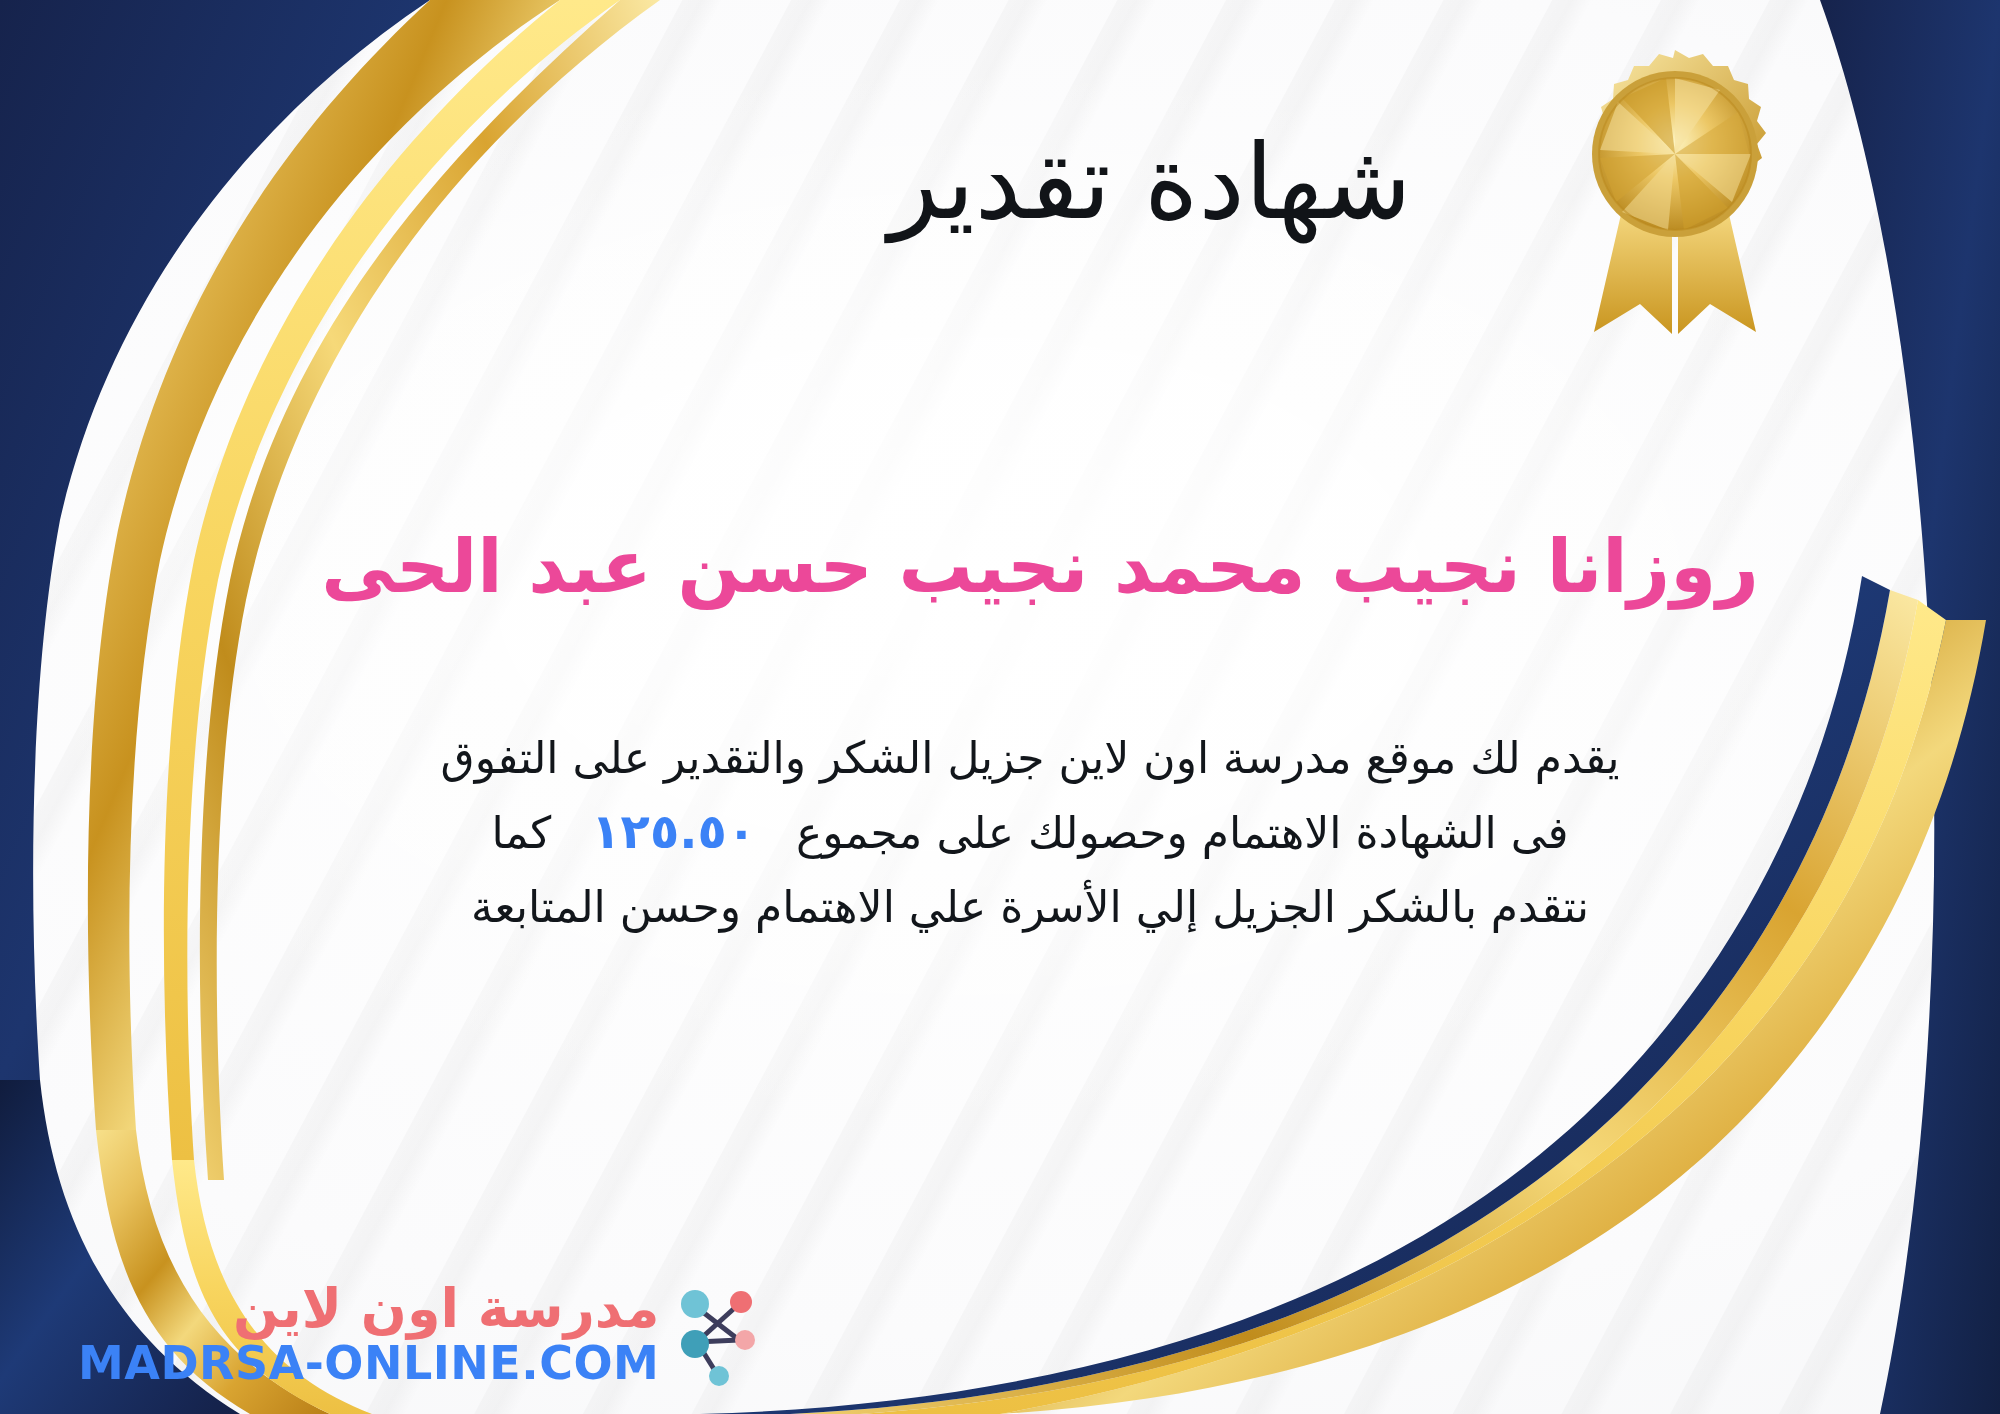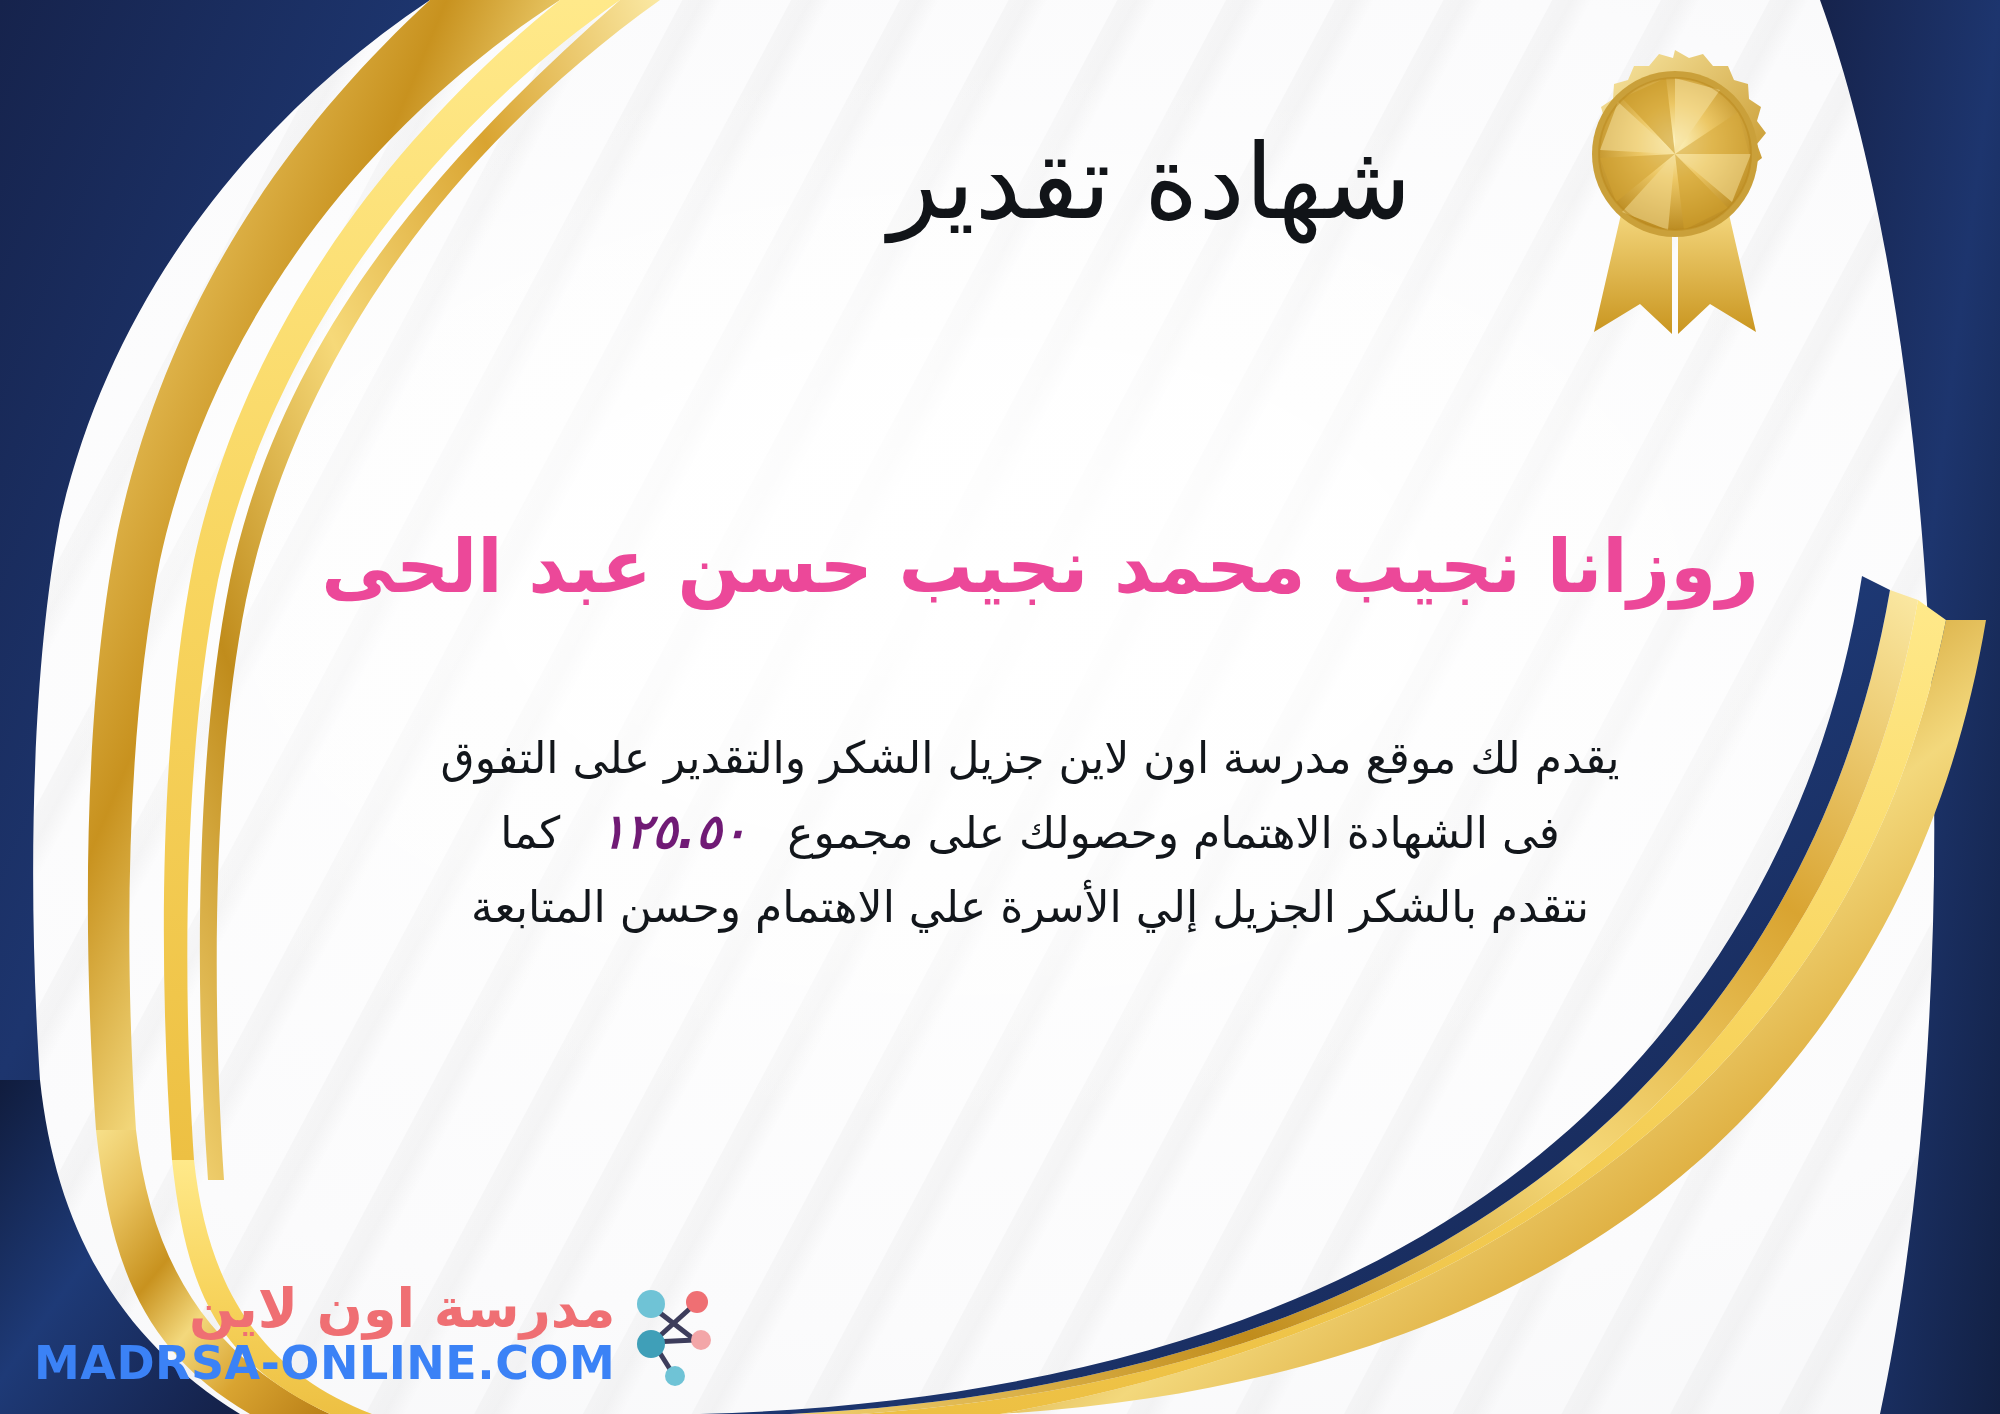--- a/index.html
+++ b/index.html
@@ -47,20 +47,21 @@
     inset: 0;
     width: 2000px;
     height: 1414px;
   }
 
   
   .content {
     position: absolute;
     inset: 0;
     z-index: 6;
+    margin-left: 44px;
   }
 
   .cert-title {
     position: absolute;
     top: 124px;
     right: 300px;
     width: 1100px;
     text-align: center;
     font-size: 104px;
     line-height: 1.12;
@@ -94,26 +95,25 @@
   }
   .body-line {
     font-size: 44px;
     line-height: 1.62;
     font-weight: 400;
     color: #12161b;
     white-space: nowrap;
     direction: rtl;
   }
   .grade-value {
-    color: #701a75;
+    color: #3b82f6;
     font-weight: 600;
     font-size: 48px;
     padding: 0 26px;
     letter-spacing: 1px;
-    font-style: italic;
   }
 
   .closing-line {
     position: absolute;
     top: 1092px;
     right: 150px;
     width: 1640px;
     text-align: center;
     font-size: 44px;
     line-height: 1.5;

